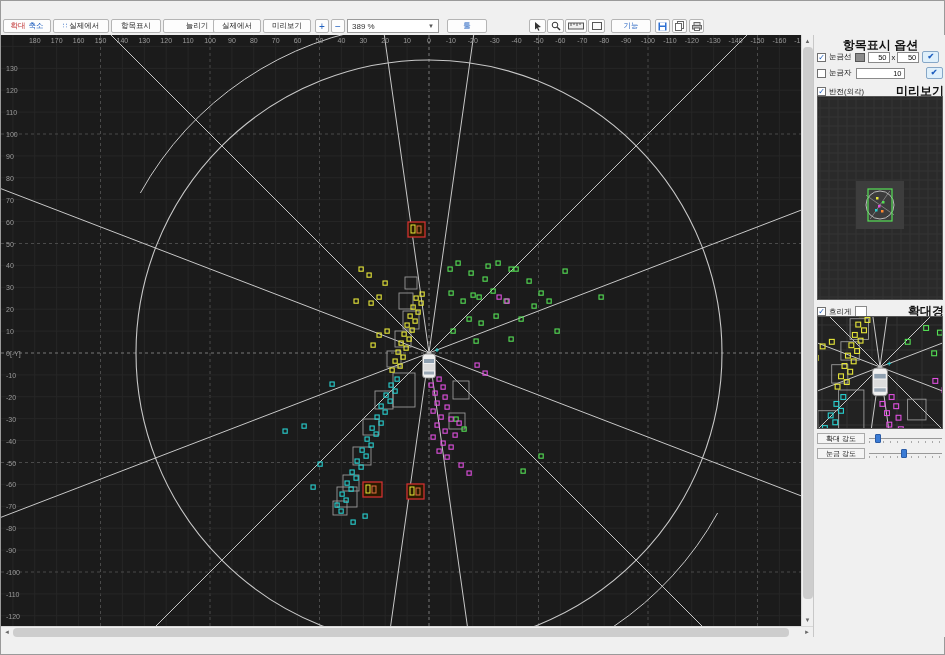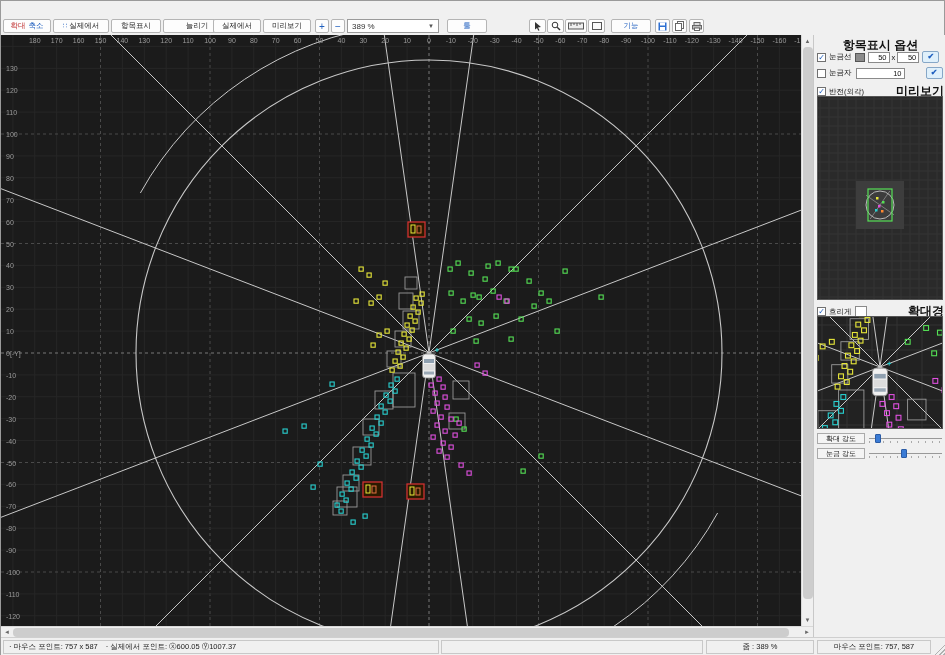--- a/index.html
+++ b/index.html
@@ -729,23 +729,13 @@
     <div class="prow" style="top:413px;">
       <span class="slider-label">눈금 강도</span>
       <span class="slider">
         <span class="track"></span>
           <span class="ticks"></span>
         <span class="thumb" id="thumb1" style="left: 42%;"></span>
       </span>
     </div>
   </div>
 
-  <div id="statusbar">
-    <div class="scell" style="left:2px;width:436px;">
-      <span>· 마우스 포인트: 757 x 587</span>
-      <span style="margin-left:8px;">· 실제에서 포인트: ⓧ600.05 ⓨ1007.37</span>
-    </div>
-    <div class="scell" style="left:440px;width:262px;"></div>
-    <div class="scell" style="left:705px;width:108px;justify-content:center;">줌 : 389 %</div>
-    <div class="scell" style="left:816px;width:114px;justify-content:center;">마우스 포인트: 757, 587</div>
-    <div id="grip"></div>
-  </div>
 </div>
 
 </body></html>

